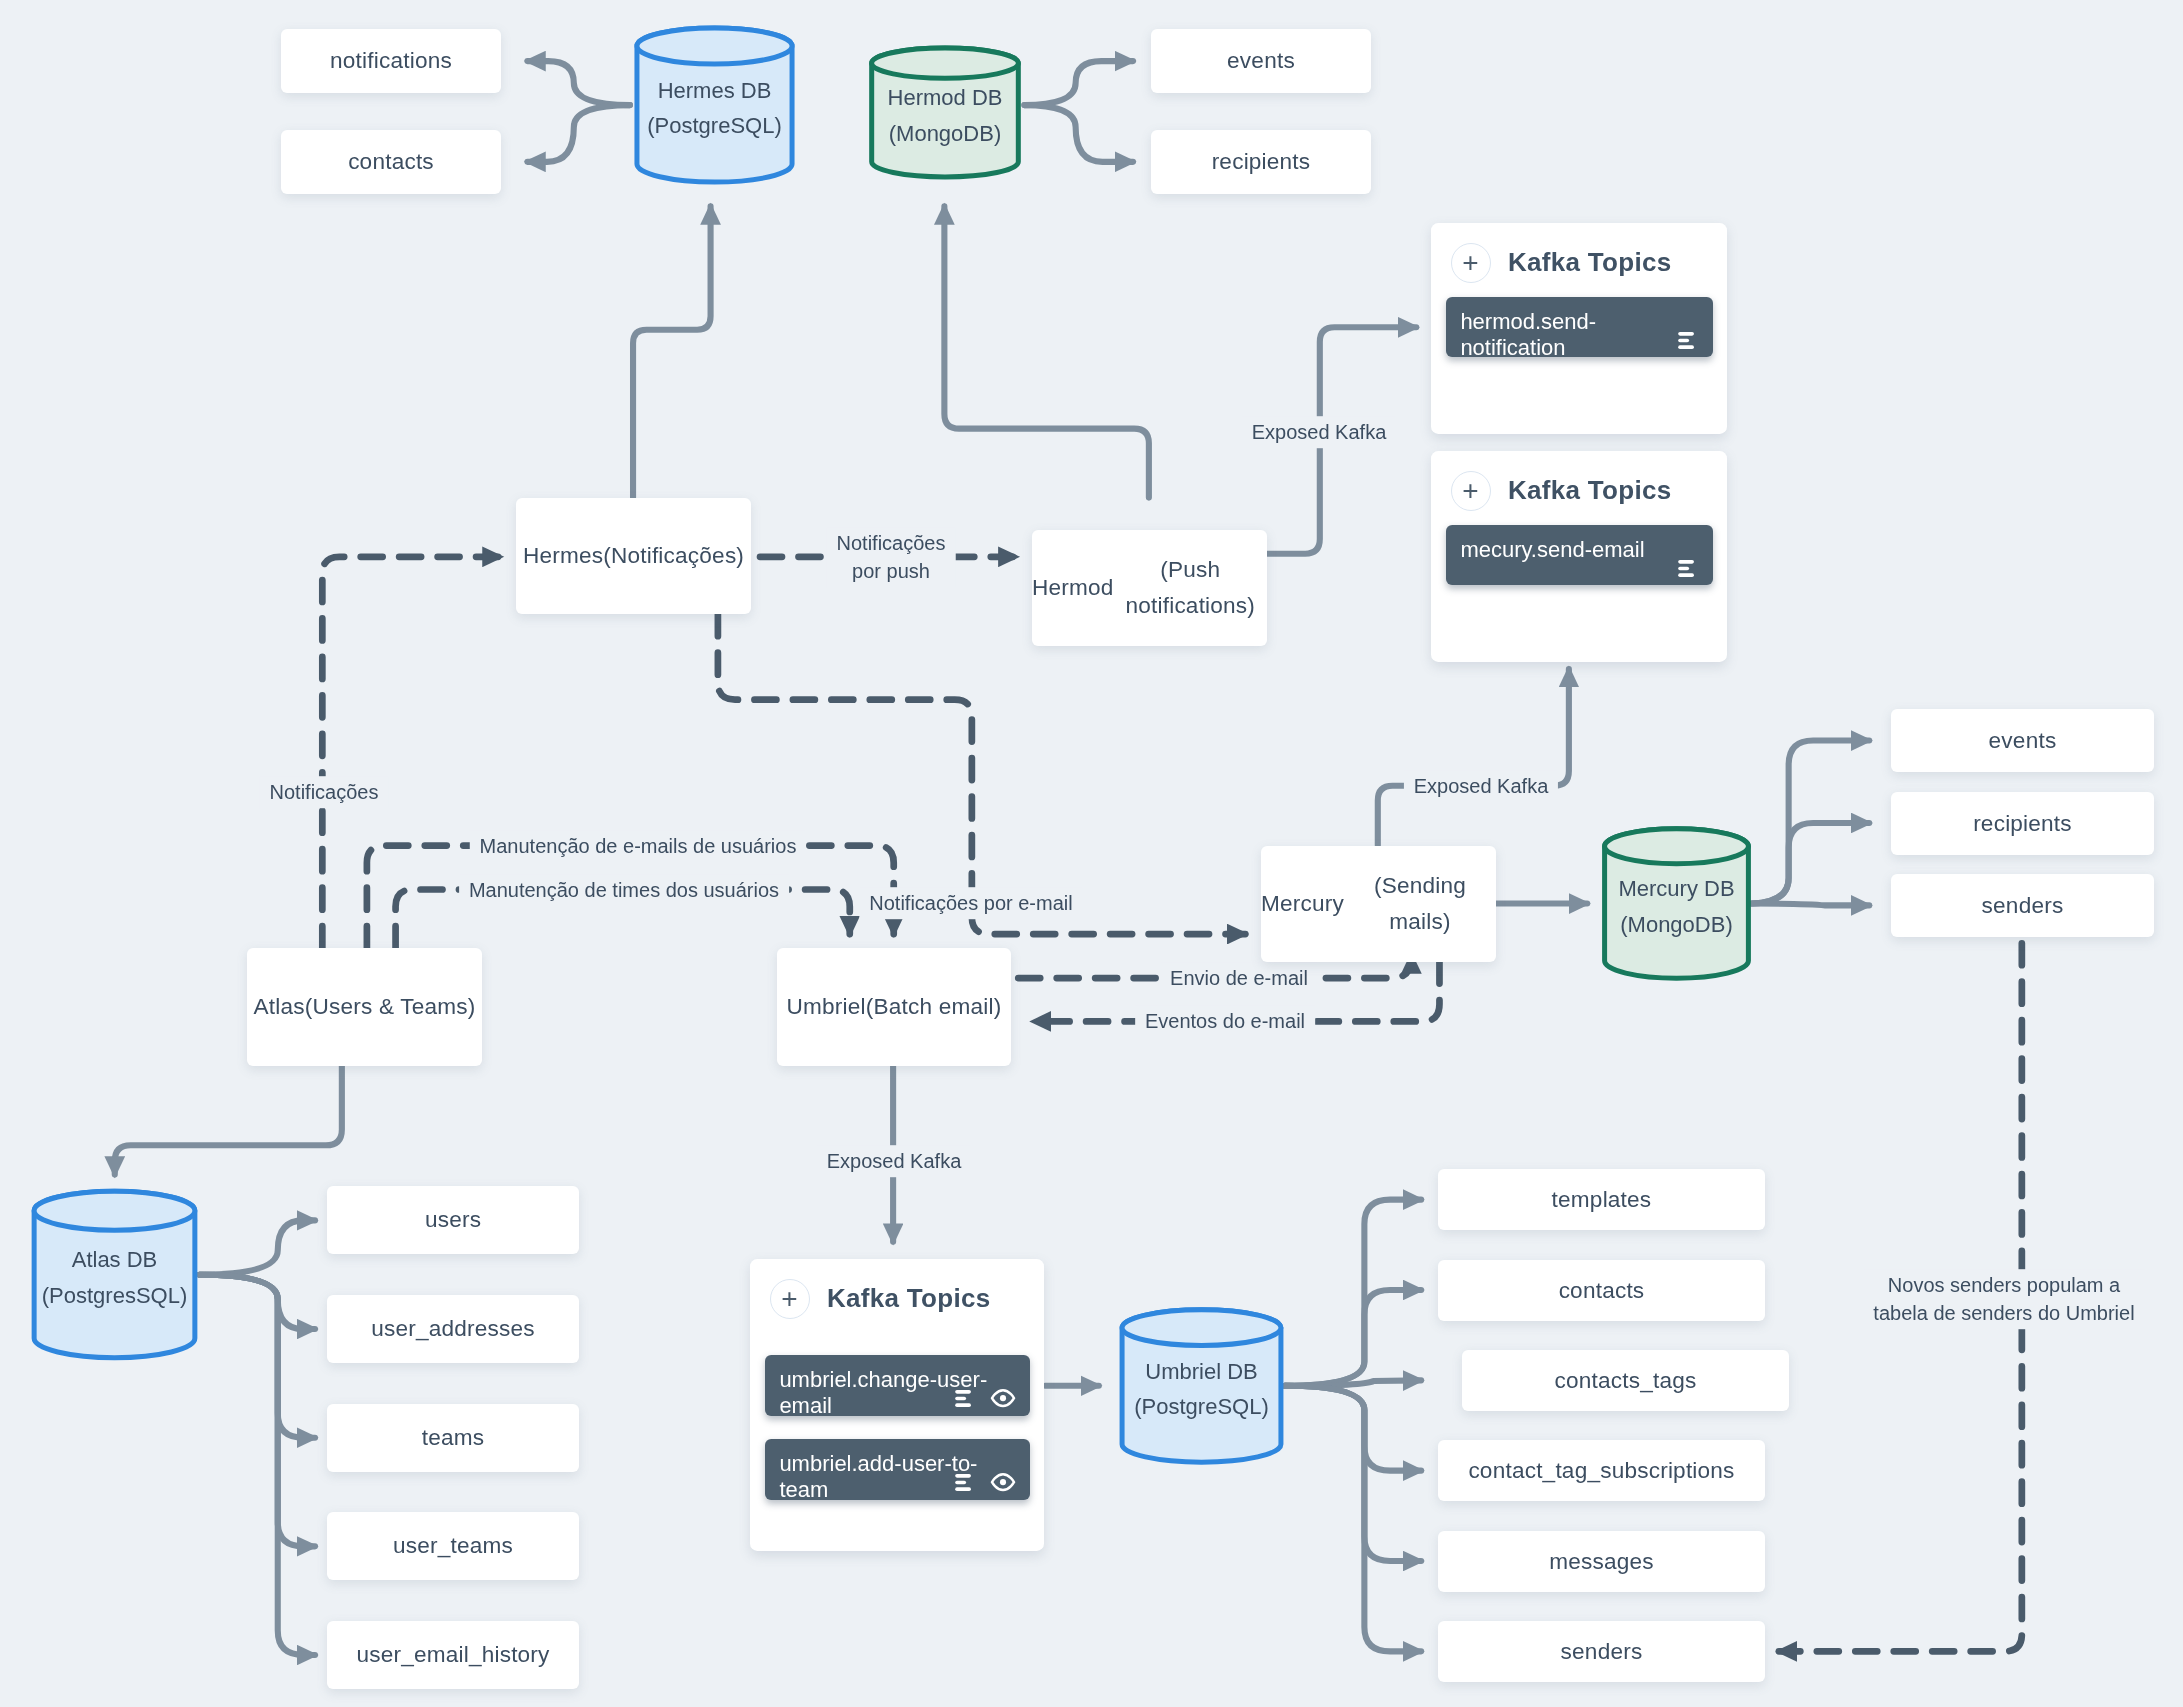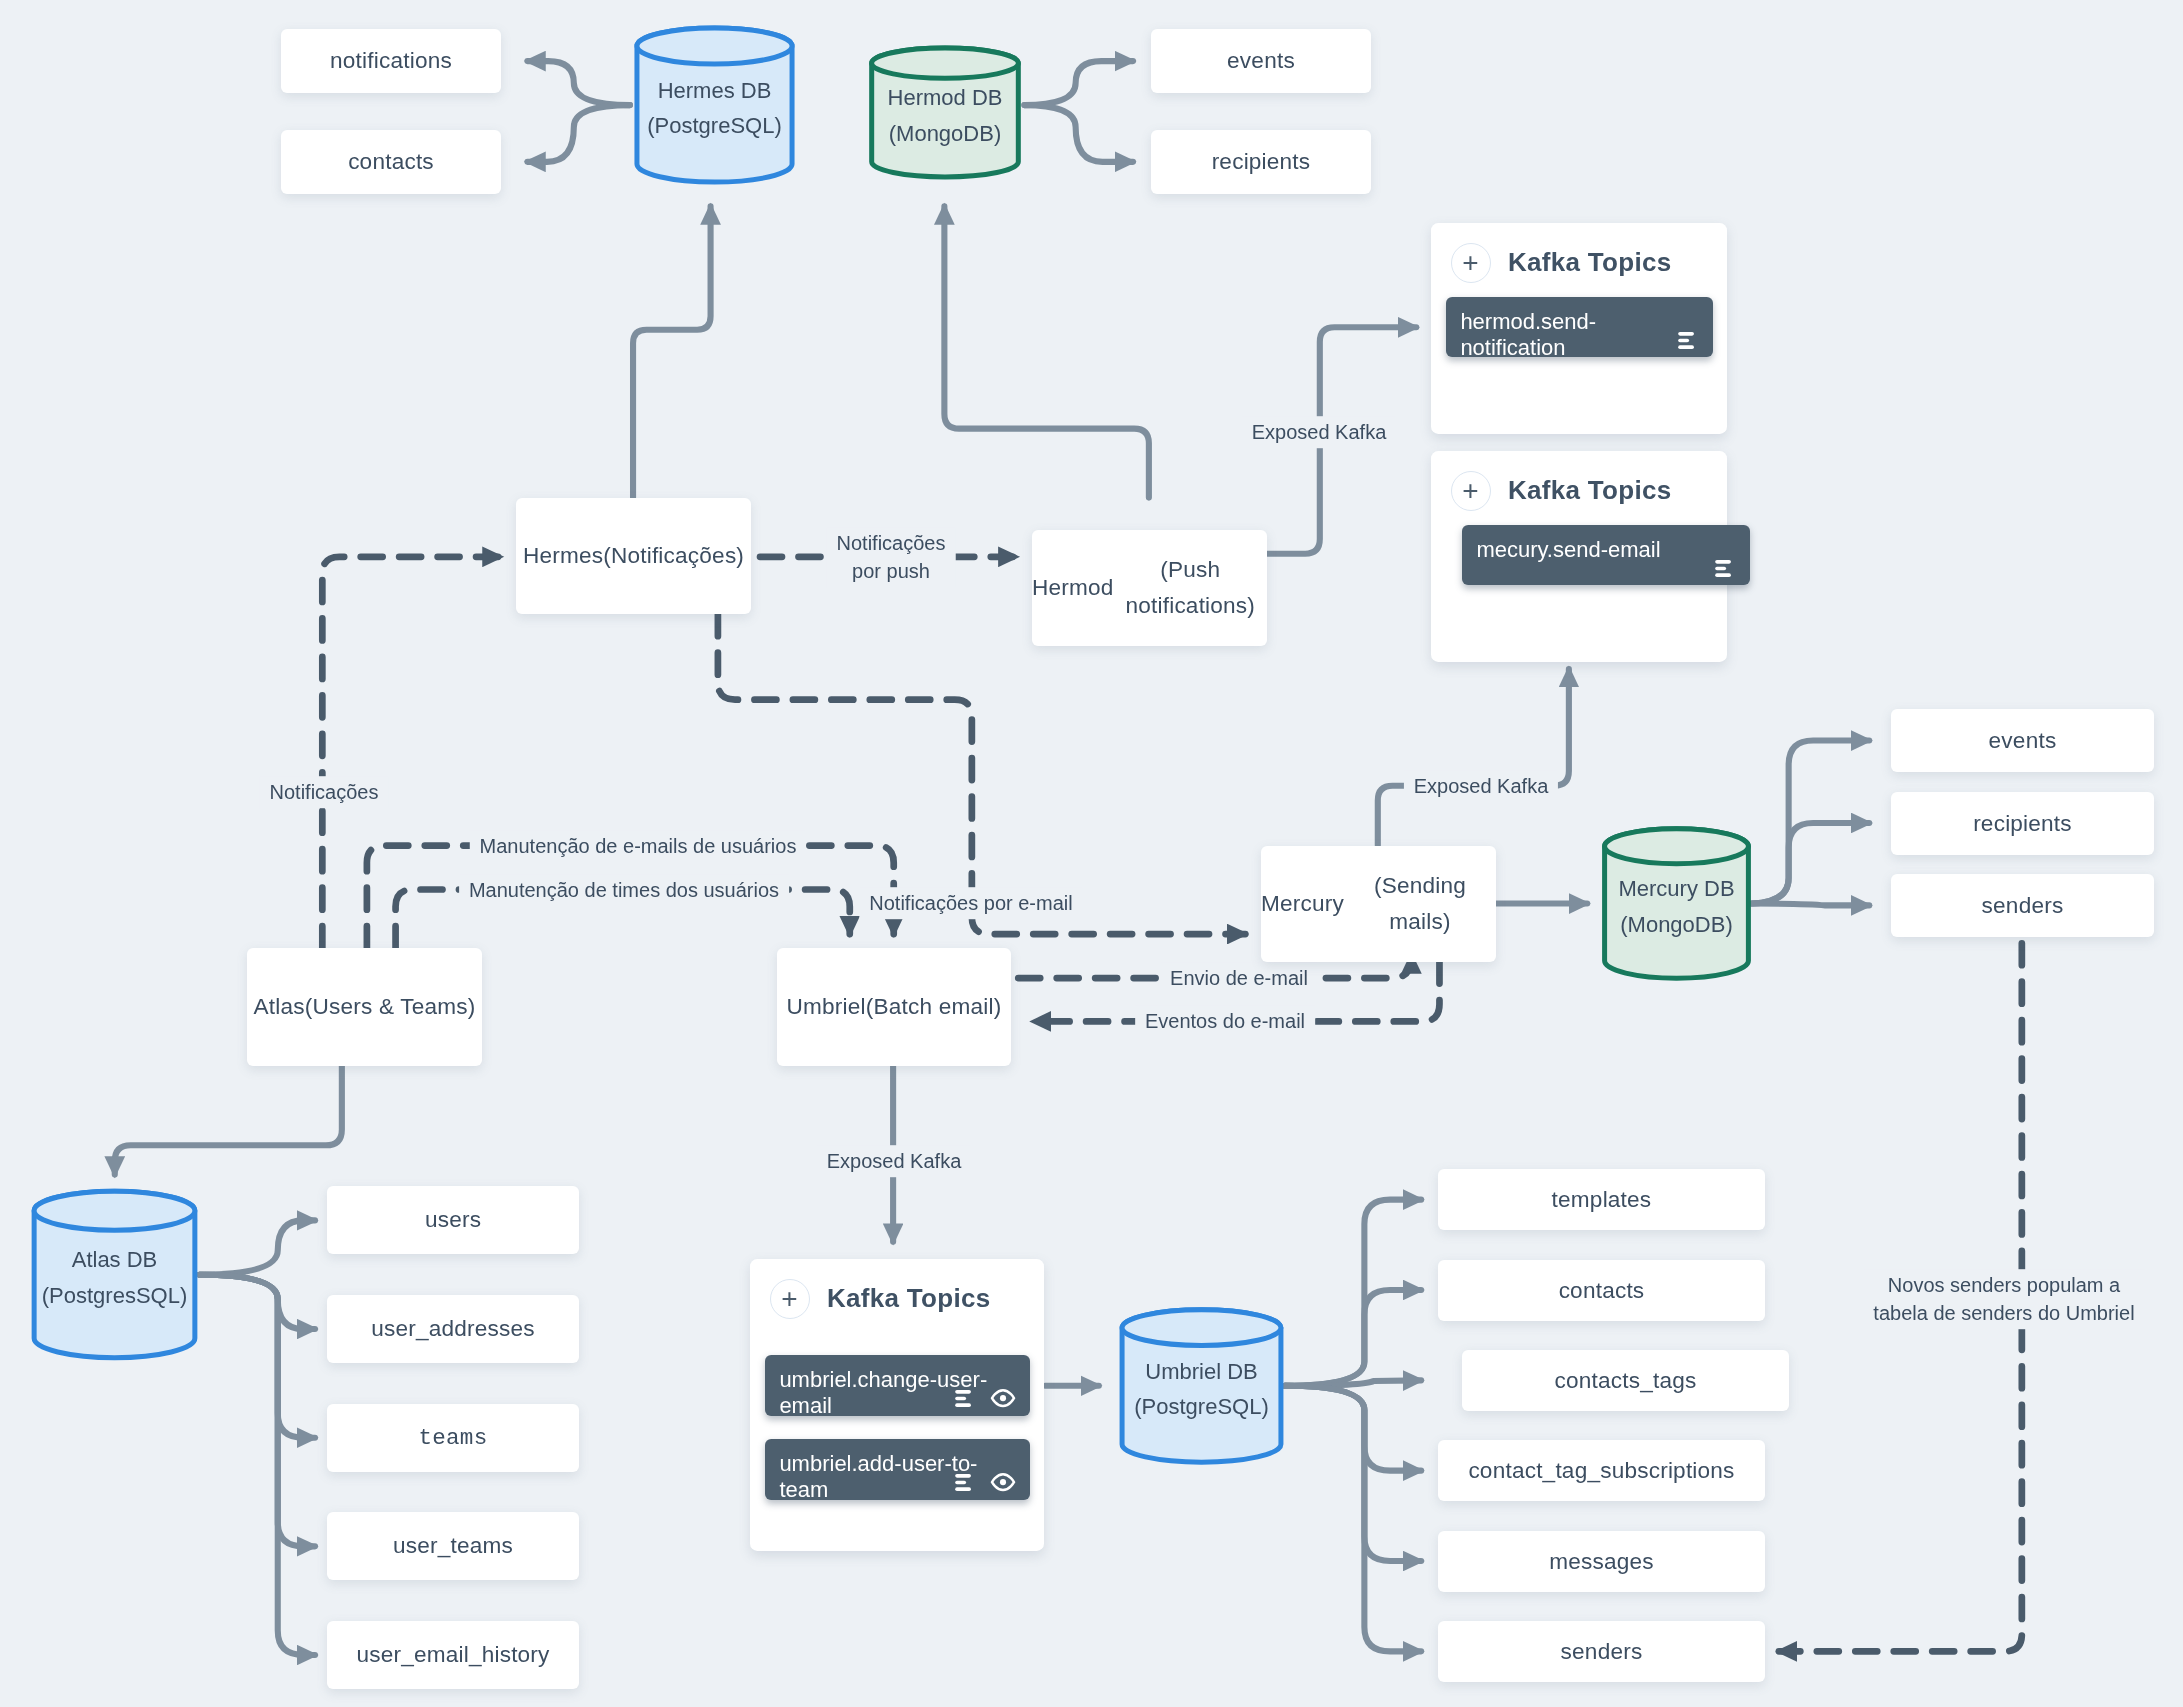--- a/index.html
+++ b/index.html
@@ -200,21 +200,21 @@
   <div class="box" style="left:1891px;top:874px;width:263px;height:63px;">
     <span>senders</span>
   </div>
 
   <div class="box" style="left:327px;top:1186px;width:252px;height:68px;">
     <span>users</span>
   </div>
   <div class="box" style="left:327px;top:1295px;width:252px;height:68px;">
     <span>user_addresses</span>
   </div>
-  <div class="box" style="left:327px;top:1404px;width:252px;height:68px;font-family:Liberation Mono, monospace;">
+  <div class="box" style="left:327px;top:1404px;width:252px;height:68px;">
     <span>teams</span>
   </div>
   <div class="box" style="left:327px;top:1512px;width:252px;height:68px;">
     <span>user_teams</span>
   </div>
   <div class="box" style="left:327px;top:1621px;width:252px;height:68px;">
     <span>user_email_history</span>
   </div>
 
   <div class="box" style="left:1438px;top:1169px;width:327px;height:61px;">
@@ -251,21 +251,21 @@
         </svg>
       </div>
     </div>
   </div>
 
   <div class="kcard" style="left:1431px;top:451px;width:296px;height:211px;">
     <div class="kplus">
         <span>+</span>
       </div>
     <div class="ktitle">Kafka Topics</div>
-    <div class="kchip" style="left:14.7px;top:74px;width:288px;height:60px;margin-left:16px;">
+    <div class="kchip" style="left:14.7px;top:74px;width:267px;height:60px;">
       <span>mecury.send-email</span>
       <div class="kicons">
         <svg width="21" height="17" viewBox="0 0 34 28">
           <rect x="0" y="0" width="26" height="6" rx="3" fill="#fff"></rect>
           <rect x="0" y="11" width="18" height="6" rx="3" fill="#fff"></rect>
           <rect x="0" y="22" width="26" height="6" rx="3" fill="#fff"></rect>
         </svg>
       </div>
     </div>
   </div>

